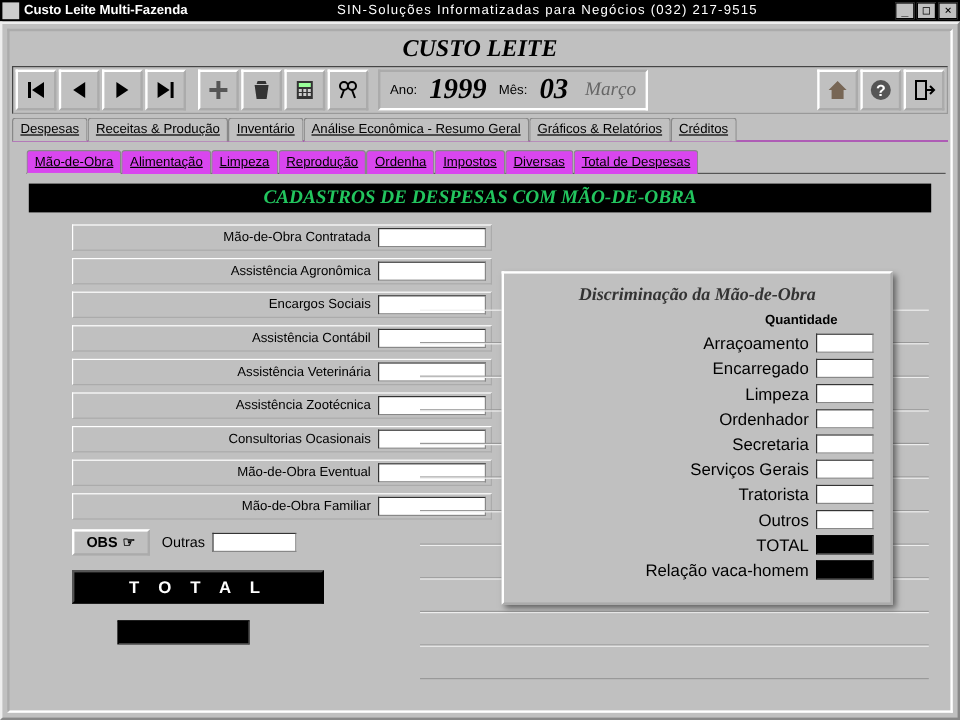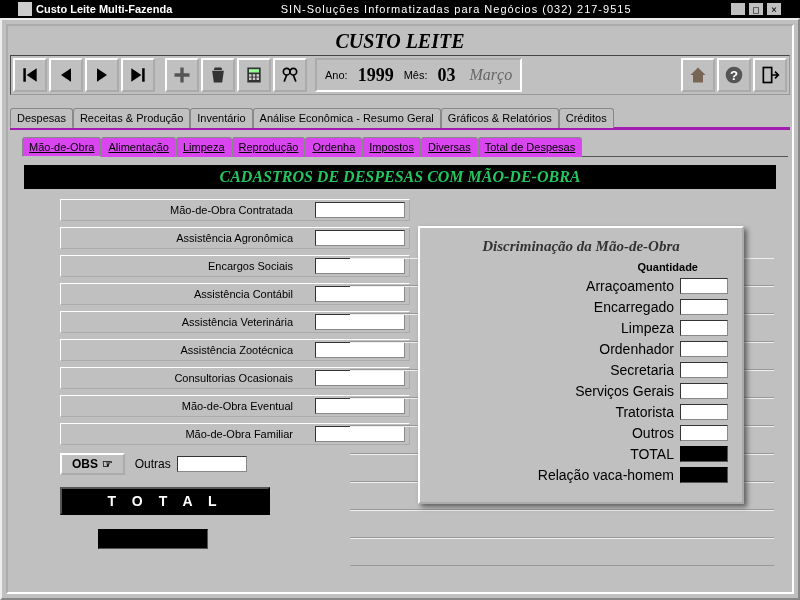--- a/index.html
+++ b/index.html
@@ -1,54 +1,54 @@
 <!DOCTYPE html>
 <html><head>
 <meta charset="utf-8">
 <style>
   * { box-sizing: border-box; margin: 0; padding: 0; }
   body { font-family: Arial, sans-serif; font-size: 11px; background: #fff; width: 800px; height: 600px; overflow: hidden; }
 
-  .titlebar { background: #000; color: #fff; display: flex; align-items: center; height: 18px; padding: 0 18px; font-size: 11px; }
+  .titlebar { background: #000; color: #fff; display: flex; align-items: center; height: 18px; padding: 0 2px; font-size: 11px; }
   .titlebar .tbl-icon { width: 14px; height: 14px; background: #ccc; margin-right: 4px; display: inline-block; }
   .titlebar .app-title { font-weight: bold; margin-right: 10px; }
   .titlebar .brand { flex: 1; text-align: center; letter-spacing: 1px; }
   .titlebar .win-btns { display: flex; gap: 2px; }
   .titlebar .wbtn { width: 16px; height: 14px; background: #c0c0c0; border: 1px solid #000; display: flex; align-items: center; justify-content: center; font-size: 10px; font-family: monospace; color:#000; }
 
   .outer { border: 2px solid #888; border-top-color: #eee; border-left-color: #eee; padding: 4px; height: 582px; background: #c0c0c0; }
   .inner-frame { border: 2px inset #fff; background: #c0c0c0; height: 570px; padding: 2px; position: relative; }
 
   .main-title { text-align: center; font-family: "Times New Roman", serif; font-weight: bold; font-style: italic; font-size: 20px; padding: 2px 0; }
 
   .toolbar { display: flex; align-items: center; gap: 2px; padding: 2px; border: 1px inset #999; background:#c0c0c0; height: 40px;}
   .tbtn { width: 34px; height: 34px; background: #c0c0c0; border: 2px outset #fff; display:flex; align-items:center; justify-content:center; font-size:16px; }
   .tbtn svg { width:20px; height:20px; }
   .tspacer { width: 6px; }
 
   .date-area { display:flex; align-items:center; gap:4px; margin-left: 6px; border:2px inset #fff; padding:2px 8px; height:34px; }
   .date-area .lbl { font-size:11px; }
-  .date-area .val { font-family:"Times New Roman",serif; font-weight:bold; font-size:18px; margin:0 6px; }
+  .date-area .val { font-family:"Times New Roman",serif; font-weight:bold; font-style:italic; font-size:24px; margin:0 6px; }
   .date-area .month { font-family:"Times New Roman",serif; font-style:italic; font-size:16px; color:#666; margin-left:4px;}
 
   .toolbar-right { margin-left:auto; display:flex; gap:2px;}
 
-  .tabs { display:flex; margin-top:12px; border-bottom:3px solid #a21caf;}
+  .tabs { display:flex; margin-top:2px; border-bottom:1px solid #a21caf;text-decoration:underline;}
   .tab { padding:3px 6px; background:#c0c0c0; border:1px solid #888; border-bottom:none; border-top-left-radius:3px;border-top-right-radius:3px; font-size:11px; cursor:pointer; position:relative; top:1px;}
   .tab.active { background:#c0c0c0; border-bottom:1px solid #c0c0c0; font-weight:normal; z-index:2;}
 
   .subtabs { display:flex; margin:6px 2px 0 12px; border-bottom:1px solid #555;}
   .subtab { padding:3px 6px; background:#d946ef; border:1px solid #888; border-bottom:none; border-top-left-radius:3px;border-top-right-radius:3px; font-size:11px; cursor:pointer; position:relative; top:1px;text-decoration:underline;}
   .subtab.active { border-bottom:1px solid #c0c0c0; z-index:2;}
 
   .section-header { background:#000; color:#22c55e; text-align:center; font-family:"Times New Roman",serif; font-weight:bold; font-style:italic; font-size:16px; margin:8px 14px 6px 14px; padding:3px 0; }
 
   .form-area { margin:10px 380px 0 50px; display:flex; flex-direction:column; gap:6px;}
   .frow { display:flex; align-items:center; border:1px outset #fff; background:#c0c0c0; padding:2px 4px; height:22px;}
-  .frow .flabel { flex:1; text-align:right; padding-right:22px; font-size:11px;}
+  .frow .flabel { flex:1; text-align:right; padding-right:6px; font-size:11px;}
   .frow input { width:90px; height:16px; border:1px inset #888; background:#fff; font-size:11px; padding:0 2px;}
 
   .obs-row { display:flex; align-items:center; gap:6px; margin-top:2px;}
   .obs-btn { border:2px outset #fff; background:#c0c0c0; font-weight:bold; font-size:12px; padding:2px 10px; display:flex; align-items:center; gap:4px;}
   .obs-btn .hand { font-size:12px; }
   .obs-row .flabel { font-size:12px; margin-left:4px;}
   .obs-row input { width:70px; height:16px; border:1px inset #888; background:#fff;}
 
   .total-btn { background:#000; color:#fff; text-align:center; font-weight:bold; letter-spacing:6px; border:2px outset #555; width:210px; padding:4px 0; margin-top:6px; font-size:14px;}
   .total-val { background:#000; width:110px; height:20px; margin:8px 0 0 38px; border:1px inset #000;}

